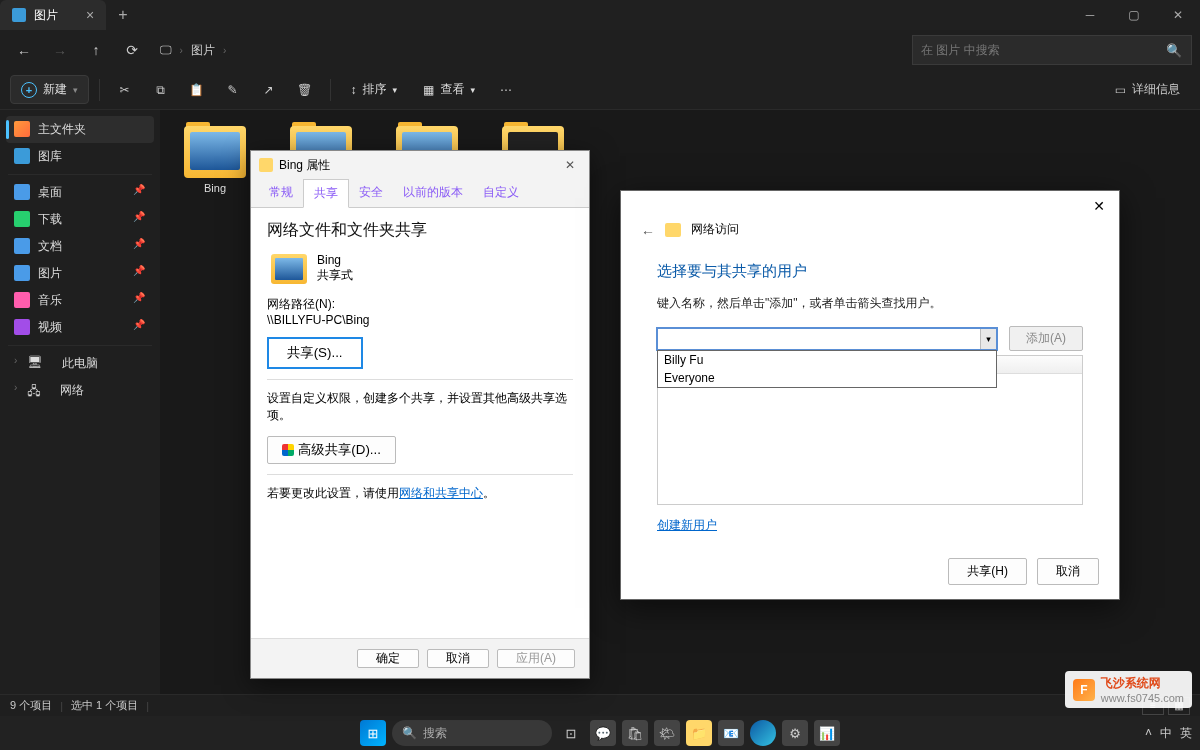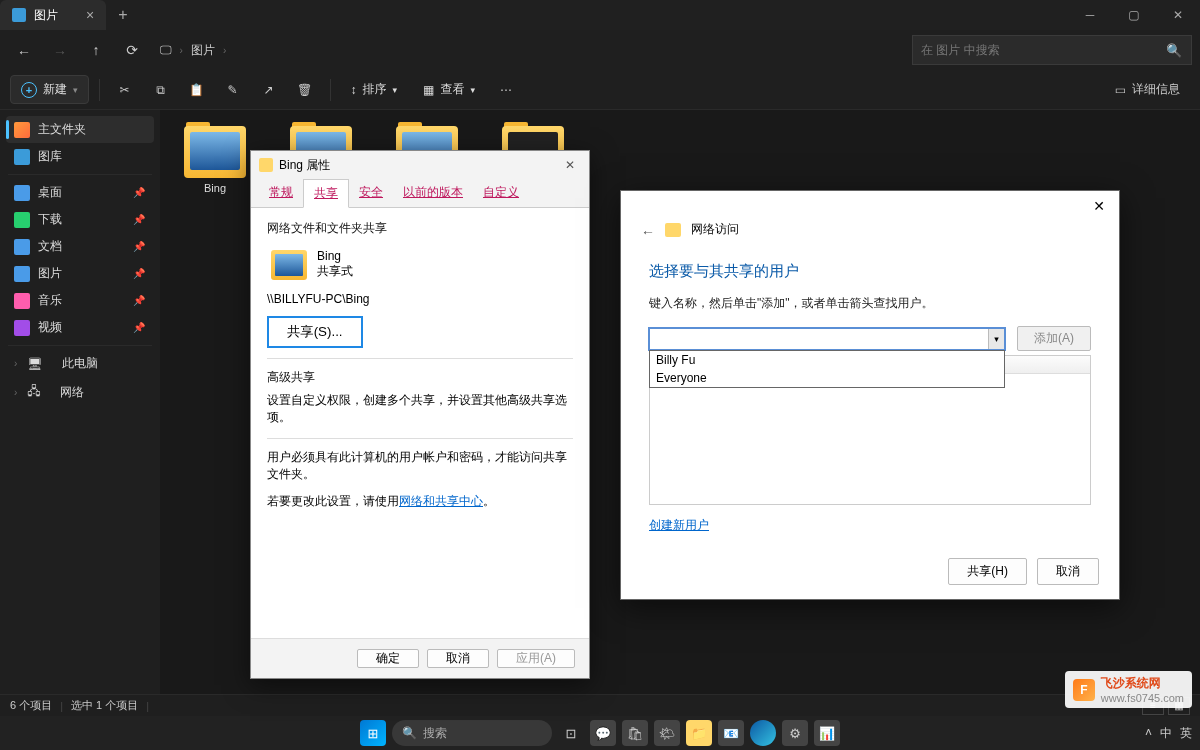--- a/index.html
+++ b/index.html
@@ -30,21 +30,21 @@
   .tbtn { display:flex; align-items:center; gap:6px; padding:5px 10px; color:#ddd; border-radius:4px; cursor:pointer;}
   .tbtn.new { background:#2b2b2b; border:1px solid #3a3a3a;}
   .tbtn.new .plus { width:16px;height:16px;border:1.5px solid #4cc2ff;border-radius:50%;color:#4cc2ff;display:flex;align-items:center;justify-content:center;font-size:11px;font-weight:bold;}
   .ticon { width:30px; height:30px; display:flex; align-items:center; justify-content:center; color:#ccc; cursor:pointer; border-radius:4px;}
   .tsep { width:1px; height:22px; background:#333; margin:0 4px;}
   .details-btn { margin-left:auto; display:flex; align-items:center; gap:6px; color:#ccc; cursor:pointer; padding:5px 10px;}
 
   
   .workspace { display:flex; height:calc(100% - 30px - 40px - 40px - 22px - 34px); }
   .sidebar { width:160px; background:#1f1f1f; padding:6px; overflow:hidden;}
-  .sb-item { display:flex; align-items:center; gap:8px; padding:5px 8px; border-radius:4px; color:#ddd; cursor:pointer; position:relative; font-size:12px;}
+  .sb-item { display:flex; align-items:flex-start; gap:8px; padding:5px 8px; border-radius:4px; color:#ddd; cursor:pointer; position:relative; font-size:12px;}
   .sb-item.active { background:#2d2d2d;}
   .sb-item.active::before { content:''; position:absolute; left:0; top:4px; bottom:4px; width:3px; background:#4cc2ff; border-radius:2px;}
   .sb-ico { width:16px; height:16px; display:inline-block; border-radius:2px;}
   .sb-home{background:linear-gradient(135deg,#ff9a3c,#ff6b3c);}
   .sb-gallery{background:#3b9bd9;}
   .sb-desk{background:#4a9be8;}
   .sb-dl{background:#27cf6f;}
   .sb-docs{background:#4a9be8;}
   .sb-pics{background:#4a9be8;}
   .sb-music{background:#ff5dad;position:relative;}
@@ -78,45 +78,45 @@
   .tb-ico.fm{background:#ffd76a;}
   .tb-ico.app1{background:#444;}
   .tray { position:absolute; right:8px; display:flex; align-items:center; gap:8px; color:#ccc;}
 
   
   .dialog { position:absolute; background:#f3f3f3; color:#000; border:1px solid #888; box-shadow:0 6px 24px rgba(0,0,0,.5); font-size:12px;}
   .dlg-title { height:28px; display:flex; align-items:center; padding:8px 8px; background:#f3f3f3; gap:6px;}
   .dlg-title .fldr { width:14px;height:14px;background:#ffd76a;border-radius:2px;display:inline-block;}
   .dlg-close { margin-left:auto; padding:2px 6px; cursor:pointer; color:#555;}
   .dlg-tabs { display:flex; border-bottom:1px solid #ccc; padding:0 8px;}
-  .dlg-tab { padding:5px 10px; cursor:pointer; color:#be185d;text-decoration:underline;}
+  .dlg-tab { padding:5px 10px; cursor:pointer; color:#8b5cf6;}
   .dlg-tab.active { background:#fff; border:1px solid #ccc; border-bottom:1px solid #fff; margin-bottom:-1px;}
   .dlg-body { background:#fff; padding:12px 16px; min-height:430px;}
-  .group-title { font-size:12px; color:#111; margin-bottom:6px;}
+  .group-title { font-size:16px; color:#111; margin-bottom:6px;}
   .fileinfo { display:flex; gap:10px; align-items:center; padding:6px 0 12px 4px;}
   .fileinfo .big { width:36px;height:30px;background:linear-gradient(180deg,#ffd76a,#f7b733);border-radius:3px;position:relative;}
   .fileinfo .big .t{position:absolute;top:4px;left:4px;right:4px;bottom:4px;background:linear-gradient(180deg,#7db9e8,#1e5799);border-radius:1px;}
   .blk { margin-bottom:10px;}
   .hl-btn { border:2px solid #1e88e5; background:#fff; padding:5px 18px; cursor:pointer;}
   .sep-line{height:1px;background:#ddd;margin:10px 0;}
   .plain-btn{border:1px solid #bbb;background:#fdfdfd;padding:4px 14px;cursor:pointer;border-radius:2px;}
   .shield{display:inline-block;width:12px;height:12px;background:conic-gradient(#ffd400 0 25%,#0a6 0 50%,#06c 0 75%,#e33 0);border-radius:2px;margin-right:4px;vertical-align:-2px;}
   .link{color:#0066cc;text-decoration:underline;cursor:pointer;}
   .dlg-footer{display:flex;justify-content:flex-end;gap:8px;padding:10px 14px;background:#f3f3f3;border-top:1px solid #ddd;}
   .dlg-footer button{padding:0 18px;border:1px solid #bbb;background:#fdfdfd;cursor:pointer;border-radius:2px;font-size:12px;}
   .dlg-footer button.disabled{color:#999;}
 
   
   .wiz { position:absolute; background:#fff; color:#000; border:1px solid #666; box-shadow:0 8px 30px rgba(0,0,0,.55);}
   .wiz-header{height:30px;display:flex;align-items:center;justify-content:flex-end;}
   .wiz-close{width:40px;height:30px;display:flex;align-items:center;justify-content:center;cursor:pointer;font-size:14px;}
   .wiz-nav{padding:0 20px 6px;display:flex;align-items:center;gap:10px;}
   .wiz-back{font-size:14px;color:#555;cursor:pointer;}
   .wiz-title-ico{width:16px;height:14px;background:#ffd76a;border-radius:2px;display:inline-block;}
-  .wiz-body{padding:10px 28px;}
+  .wiz-body{padding:10px 36px;}
   .wiz-h1{font-size:15px;color:#0a5aa8;margin:8px 0 14px;}
   .wiz-hint{font-size:12px;color:#222;margin-bottom:14px;}
   .combo-row{display:flex;gap:12px;align-items:center;}
   .combo{flex:1;position:relative;}
   .combo input{width:100%;height:22px;border:1px solid #5a8fd6;padding:0 18px 0 4px;font-size:12px;outline:1px solid #5a8fd6;}
   .combo .dd{position:absolute;right:1px;top:1px;bottom:1px;width:16px;background:#e8e8e8;border-left:1px solid #bbb;display:flex;align-items:center;justify-content:center;font-size:9px;cursor:pointer;}
   .dropdown{position:absolute;top:22px;left:0;right:0;background:#fff;border:1px solid #666;z-index:5;}
   .dropdown div{padding:2px 6px;cursor:pointer;font-size:12px;}
   .addbtn{padding:3px 16px;border:1px solid #bbb;background:#f0f0f0;color:#888;font-size:12px;border-radius:2px;}
   .listbox{margin-top:4px;border:1px solid #ccc;height:150px;background:#fff;position:relative;}
@@ -271,21 +271,21 @@
           <div class="tab2"></div>
           <div class="back"></div>
           <div class="thumb"></div>
         </div>
       <div class="flabel"></div>
     </div>
   </div>
 </div>
 
 <div class="statusbar">
-  <span>6 个项目</span>
+  <span>9 个项目</span>
   <span class="stat-sep">|</span>
   <span>选中 1 个项目</span>
   <span class="stat-sep">|</span>
   <div class="stat-right">
     <div>≡</div>
     <div>▦</div>
   </div>
 </div>
 
 <div class="taskbar">
@@ -328,28 +328,28 @@
     <div class="fileinfo">
       <div class="big">
           <div class="t"></div>
         </div>
       <div>
         <div>Bing</div>
         <div>共享式</div>
       </div>
     </div>
     <div class="blk">
+      <div>网络路径(N):</div>
       <div>\\BILLYFU-PC\Bing</div>
     </div>
     <button class="hl-btn">共享(S)...</button>
     <div class="sep-line"></div>
-    <div class="group-title">高级共享</div>
     <div style="margin-bottom:12px;">设置自定义权限，创建多个共享，并设置其他高级共享选项。</div>
+    <button class="plain-btn"><span class="shield"></span><span>高级共享(D)...</span></button>
     <div class="sep-line"></div>
-    <div style="margin-bottom:10px;">用户必须具有此计算机的用户帐户和密码，才能访问共享文件夹。</div>
     <div>
       <span>若要更改此设置，请使用</span><span class="link">网络和共享中心</span>。
     </div>
   </div>
   <div class="dlg-footer">
     <button>确定</button>
     <button>取消</button>
     <button class="disabled">应用(A)</button>
   </div>
 </div>

